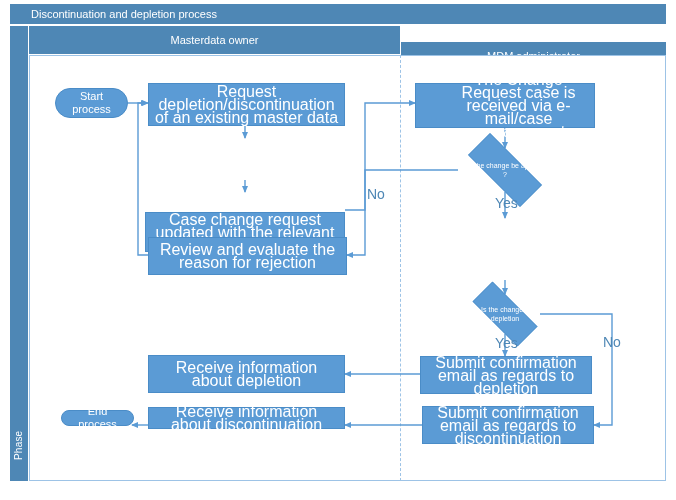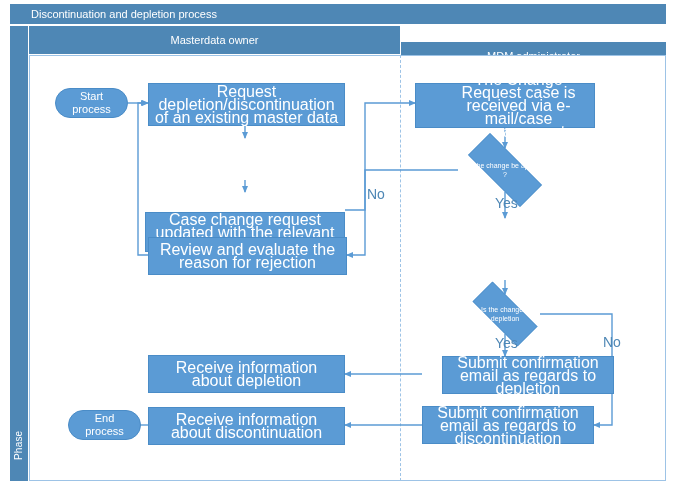--- a/index.html
+++ b/index.html
@@ -205,44 +205,44 @@
   </div>
 
   <div class="node process" style="left:148px; top:237px; width:199px; height:38px;">
     <span>Review and evaluate the reason for rejection</span>
   </div>
 
   <div class="node process" style="left:148px; top:355px; width:197px; height:38px;">
     <span>Receive information about depletion</span>
   </div>
 
-  <div class="node process" style="left:148px; top:407px; width:197px; height:38px;">
+  <div class="node process" style="left:148px; top:407px; width:197px; height:22px;">
     <span>Receive information about discontinuation</span>
   </div>
 
-  <div class="node terminator" style="left:68px; top:410px; width:73px; height:30px;">
+  <div class="node terminator" style="left:61px; top:410px; width:73px; height:16px;">
     <span>End process</span>
   </div>
 
   <div class="node process" style="left:415px; top:83px; width:180px; height:45px;padding-left:32px;">
     <span>The Change Request case is received via e-mail/case management</span>
   </div>
 
   <div class="decision" style="left:453px; top:148px; width:104px; height:44px;">
     <div class="dshape"></div>
     <div class="dtext">Can the change be approved ?</div>
   </div>
 
 
   <div class="decision" style="left:460px; top:294px; width:90px; height:40px;">
     <div class="dshape"></div>
     <div class="dtext">Is the change a depletion</div>
   </div>
 
-  <div class="node process" style="left:442px; top:356px; width:172px; height:38px;">
+  <div class="node process" style="left:420px; top:356px; width:172px; height:38px;">
     <span>Submit confirmation email as regards to depletion</span>
   </div>
 
   <div class="node process" style="left:422px; top:406px; width:172px; height:38px;">
     <span>Submit confirmation email as regards to discontinuation</span>
   </div>
 
   <div class="edge-label" style="left:495px; top:197px;">Yes</div>
   <div class="edge-label" style="left:367px; top:188px;">No</div>
   <div class="edge-label" style="left:495px; top:337px;">Yes</div>

